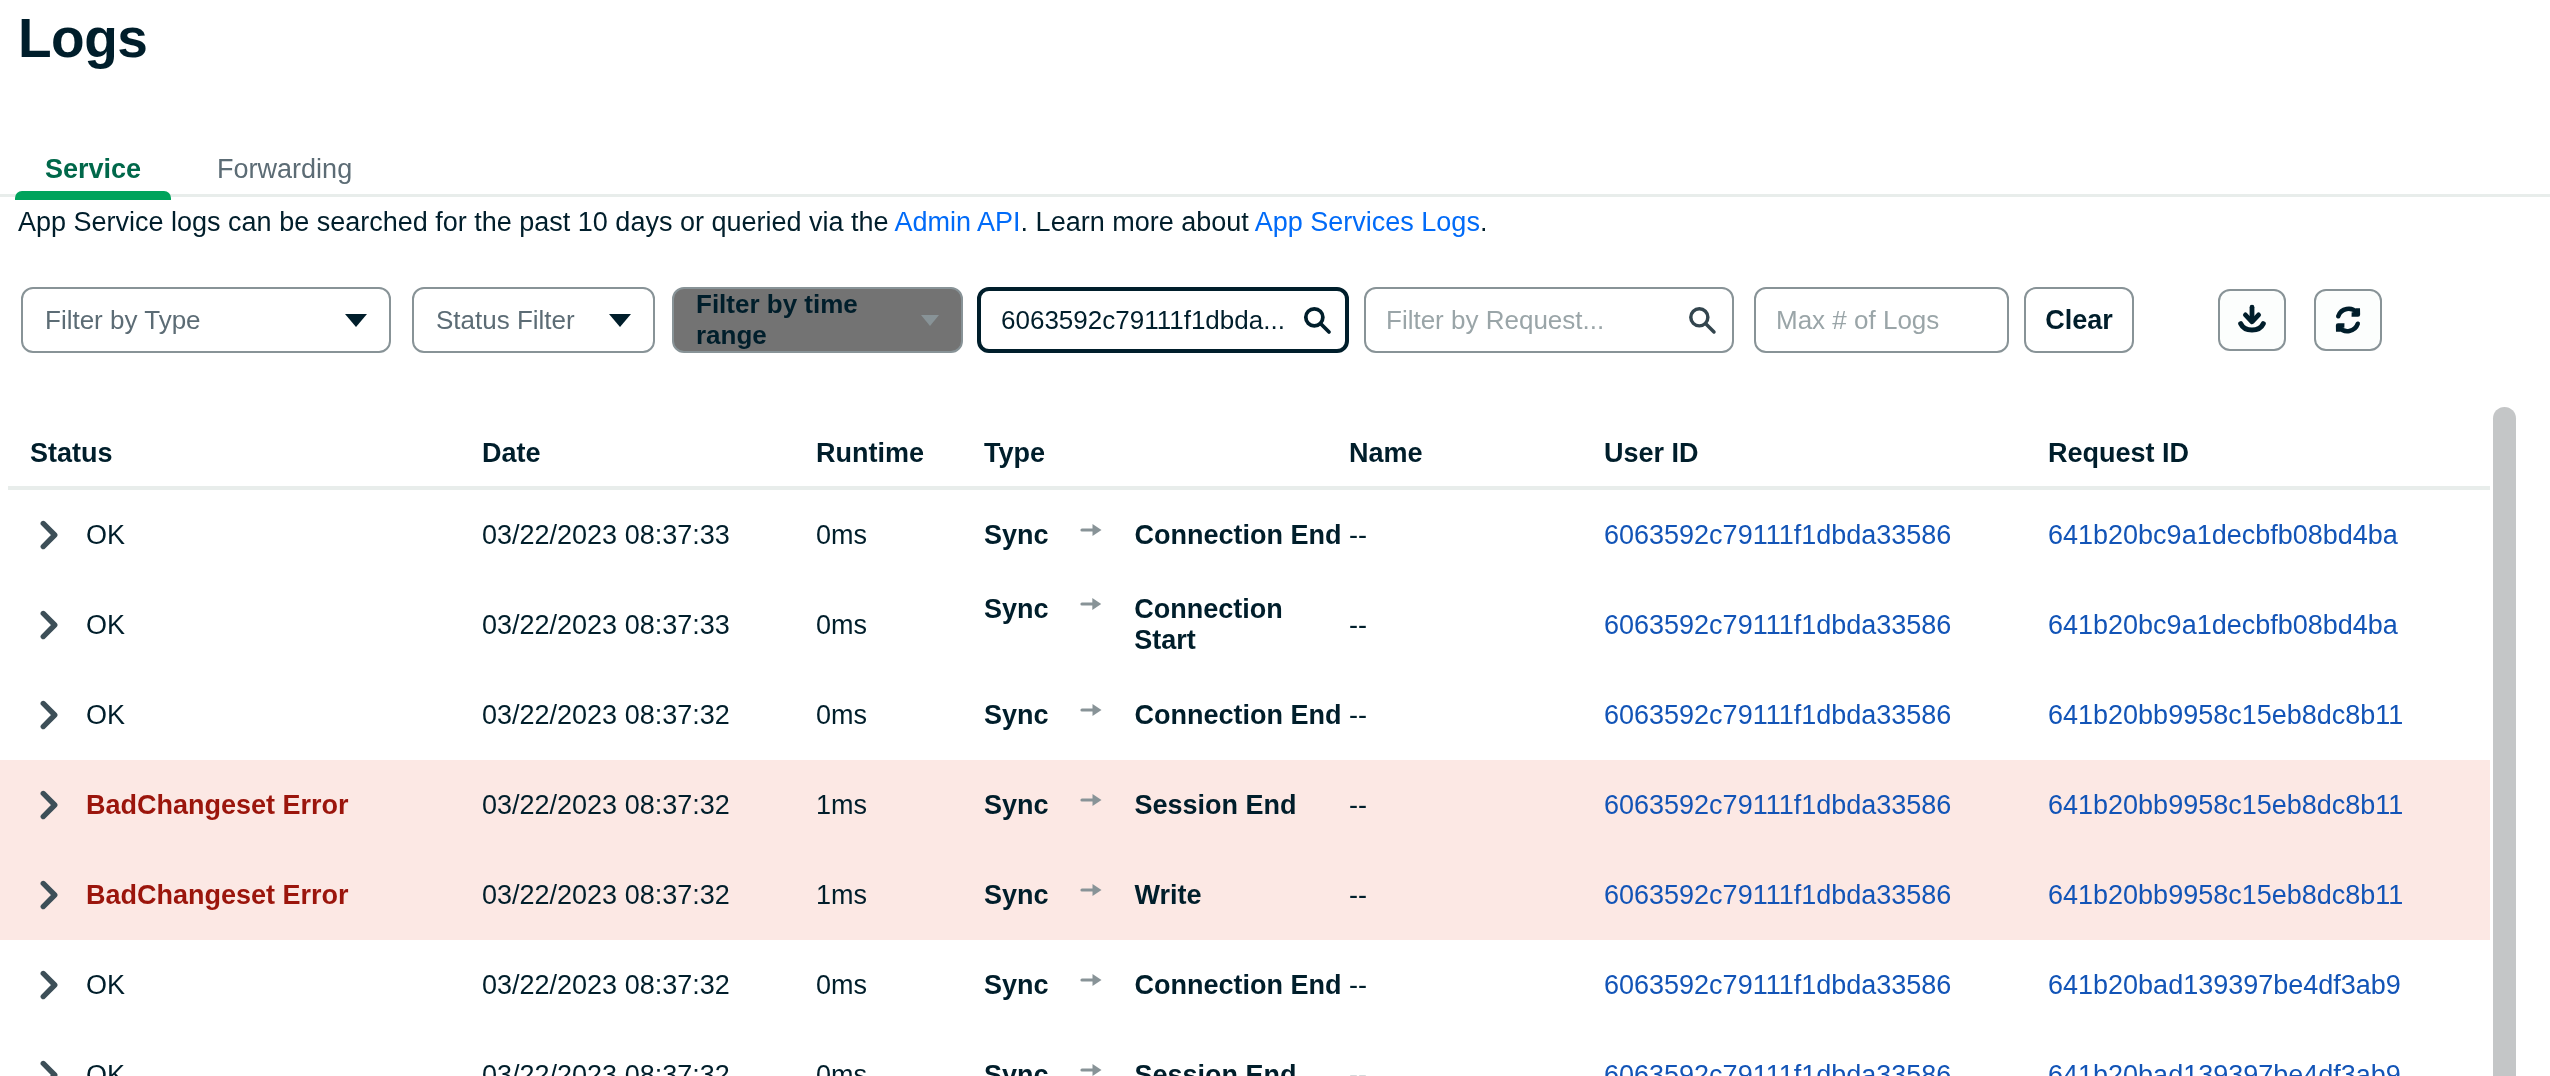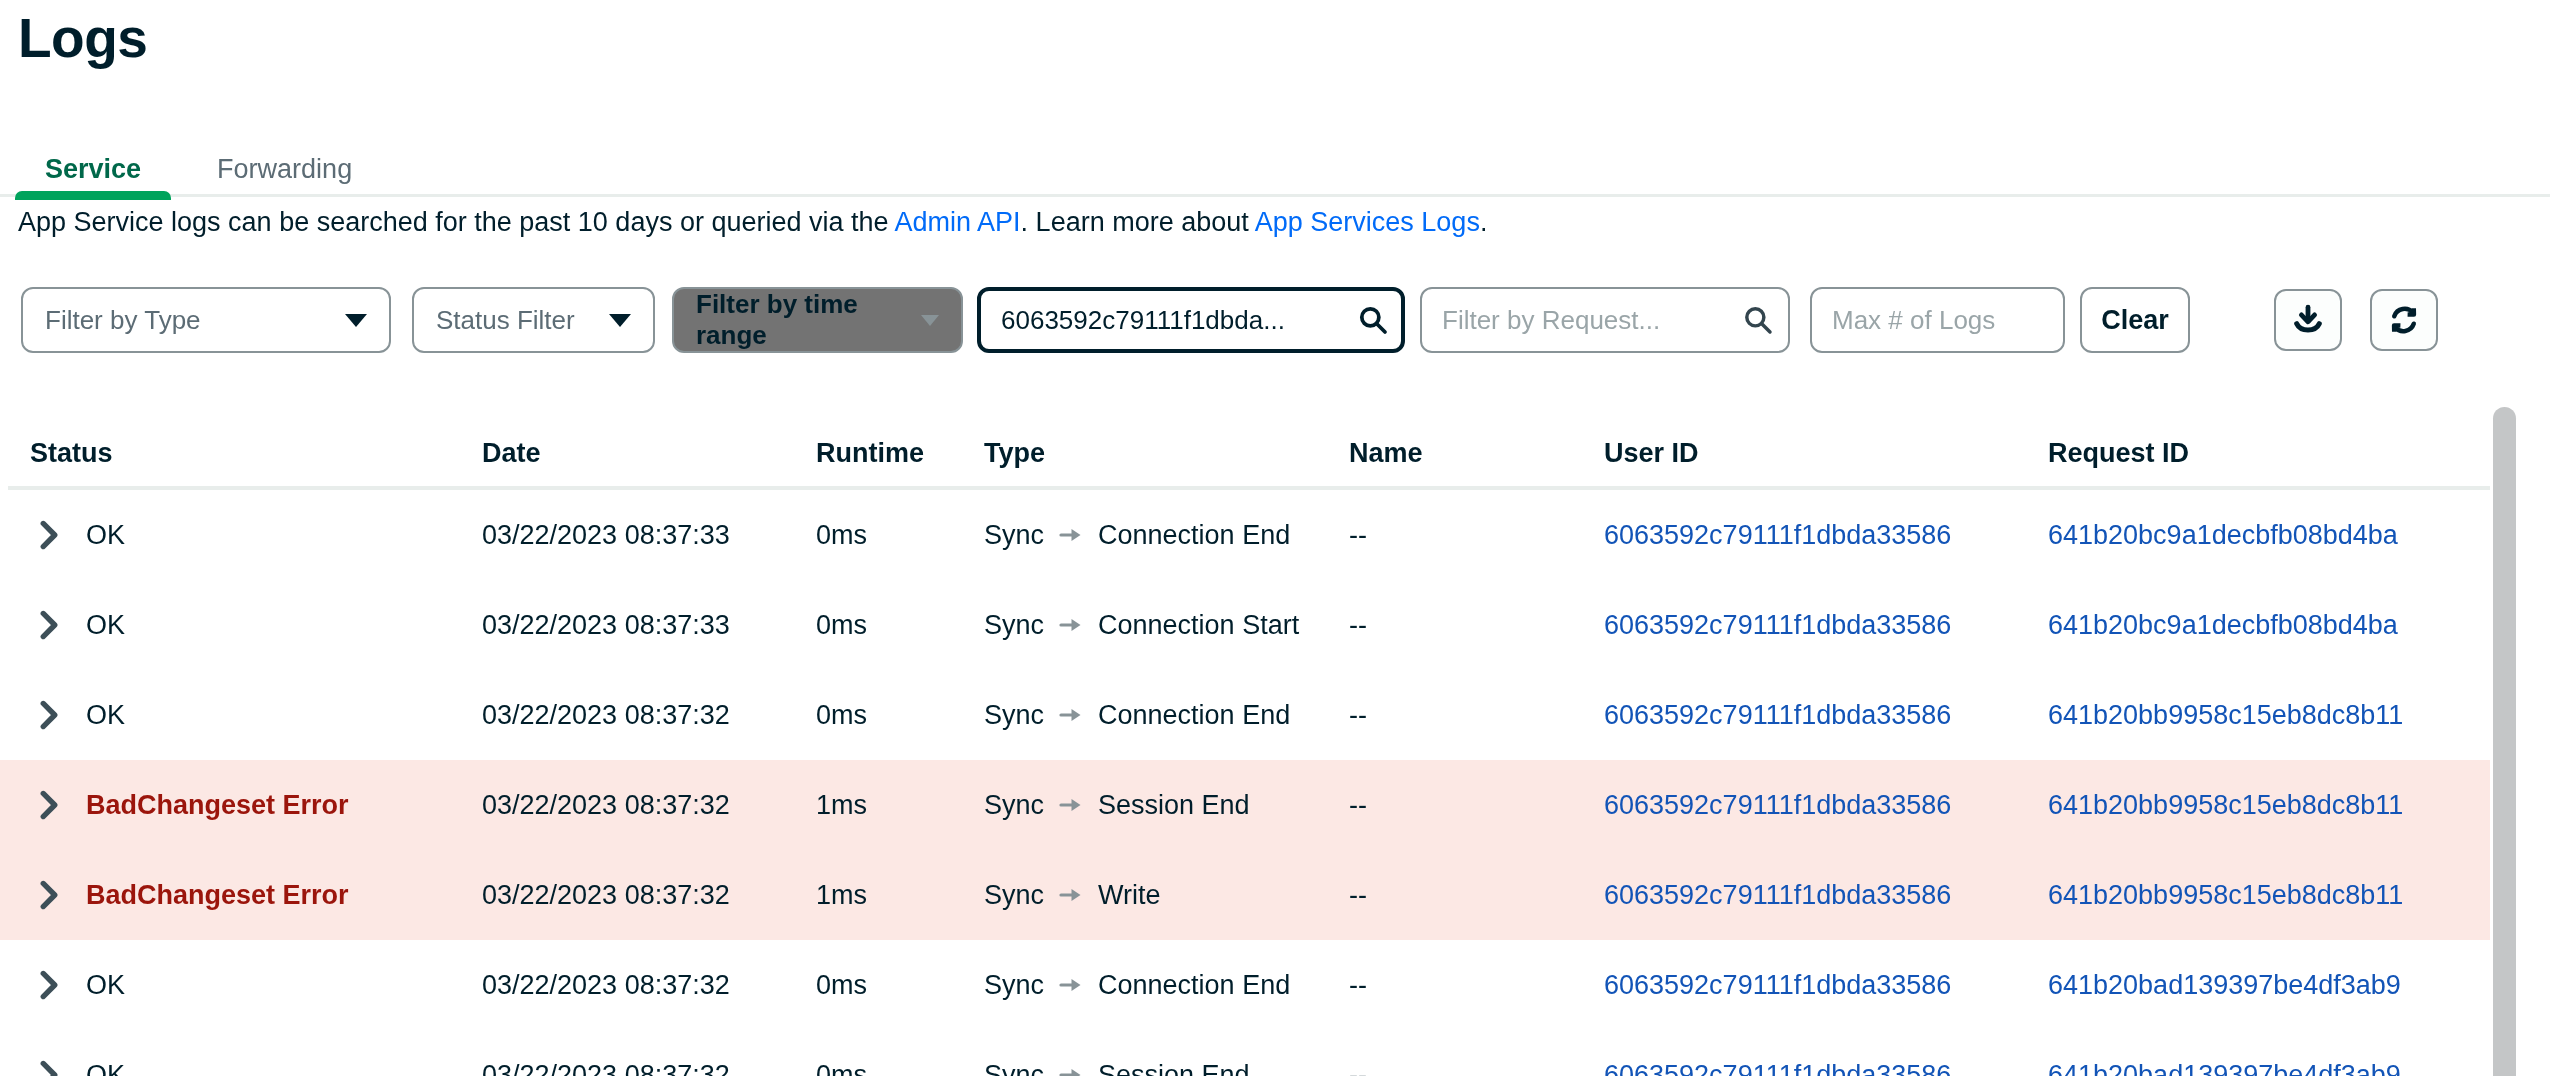--- a/index.html
+++ b/index.html
@@ -32,21 +32,21 @@
   .caret { width:0; height:0; border-left:11px solid transparent; border-right:11px solid transparent;
            border-top:13px solid #001E2B; margin-left:14px; }
   .caret.small { border-left-width:9px; border-right-width:9px; border-top-width:11px;
                  border-top-color:#889397; }
 
   .input-wrap { position:relative; }
   .input-wrap input { height:66px; width:100%; border:2px solid #889397; border-radius:12px;
           font-size:26px; padding:0 58px 0 20px; color:#001E2B; outline:none;
           font-family:"Liberation Sans", sans-serif; background:#fff; }
   .input-wrap input::placeholder { color:#9AA5A8; opacity:1; }
-  .iw-user { width:428px; margin-right:15px; }
+  .iw-user { width:372px; margin-right:15px; }
   .iw-user input { border:4px solid #001E2B; border-radius:12px; font-weight:500; }
   .iw-request { width:370px; margin-right:20px; }
   .iw-max { width:255px; margin-right:15px; }
   .iw-max input { padding-right:20px; }
   .search-glyph { position:absolute; right:16px; top:50%; transform:translateY(-50%); }
 
   .btn { height:66px; border:2px solid #889397; border-radius:12px; background:#fff;
          font-size:27px; font-weight:600; color:#001E2B; display:flex; align-items:center;
          justify-content:center; cursor:pointer; font-family:"Liberation Sans", sans-serif; }
   .btn-clear { width:110px; margin-right:84px; }
@@ -60,21 +60,21 @@
   .thead-divider { position:absolute; left:8px; top:486px; width:2482px; height:4px; background:#E8EDEB; }
 
   .rows { position:absolute; left:0; top:490px; width:2490px; }
   .log-row { height:90px; display:grid; grid-template-columns:482px 334px 168px 365px 255px 444px 1fr;
              align-items:center; font-size:27px; background:#fff; }
   .log-row.error-row { background:#FCE8E4; }
   .cell-status { display:flex; align-items:center; padding-left:38px; gap:26px; }
   .status-label { color:#001E2B; }
   .error-row .status-label { color:#9B150C; font-weight:700; }
   .chevron { cursor:pointer; display:flex; align-items:center; }
-  .type-cell { display:flex; align-items:center; gap:14px; }
+  .type-cell { display:flex; gap:30px;font-weight:bold; }
   .id-link { color:#1254B7; text-decoration:none; cursor:pointer; }
 
   
   .scroll-thumb { position:absolute; left:2493px; top:407px; width:23px; height:700px;
                   background:#C4C6C7; border-radius:12px; }
 </style>
 </head>
 <body>
 
 <h1 class="page-title">Logs</h1>

